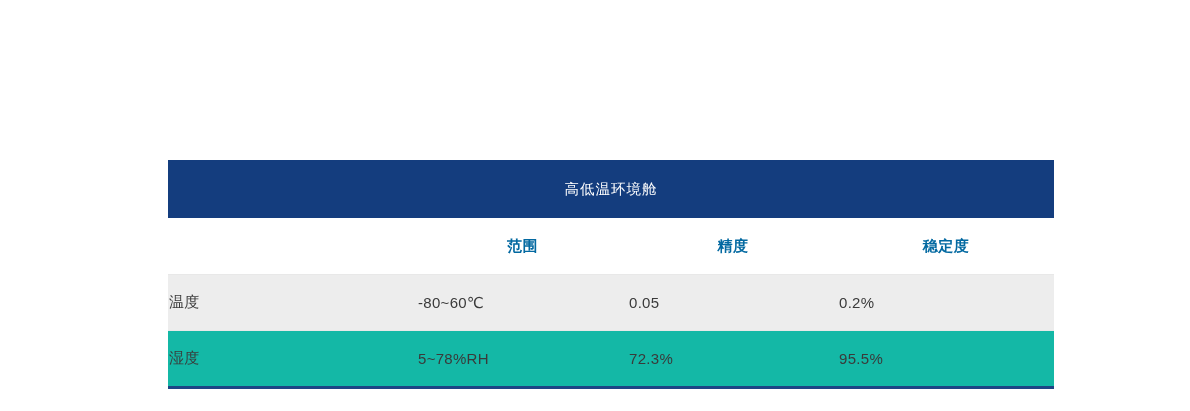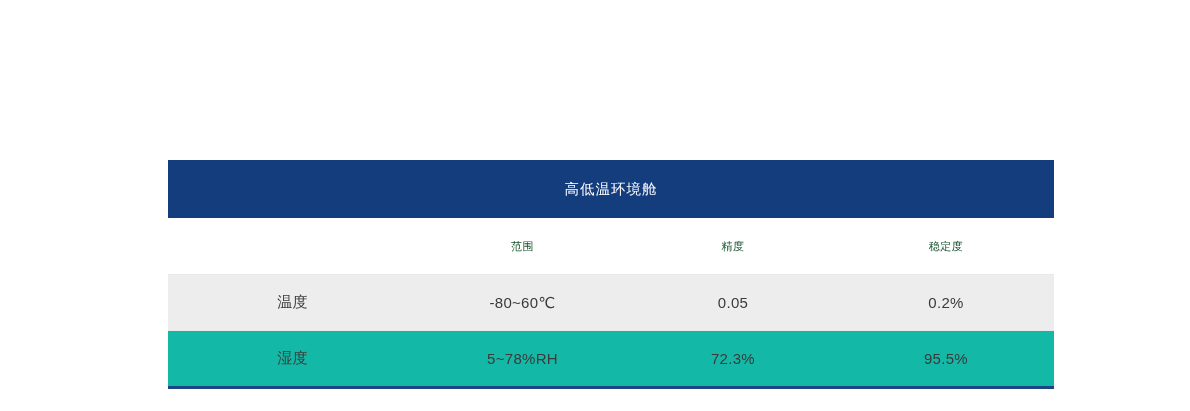--- a/index.html
+++ b/index.html
@@ -75,30 +75,30 @@
     font-size: 14.5px;
     letter-spacing: 1px;
     font-weight: 400;
   }
 
   tr.head-row td {
     background: #ffffff;
     height: 54px;
     text-align: center;
     vertical-align: middle;
-    font-size: 11px;
-    color: #14532d;
+    font-size: 15px;
+    color: #0369a1;
     border-bottom: 1px solid #e8e8e8;
     letter-spacing: 0.5px;
+    font-weight: bold;
   }
   tr.head-row td.blank { }
 
   tr.data-row td {
     height: 53px;
-    text-align: center;
     vertical-align: middle;
     font-size: 15px;
     color: #3a3a3a;
     letter-spacing: 0.3px;
   }
   tr.data-row.shaded td {
     background: #ededed;
   }
   tr.data-row.plain td {
     background: #14b8a6;

